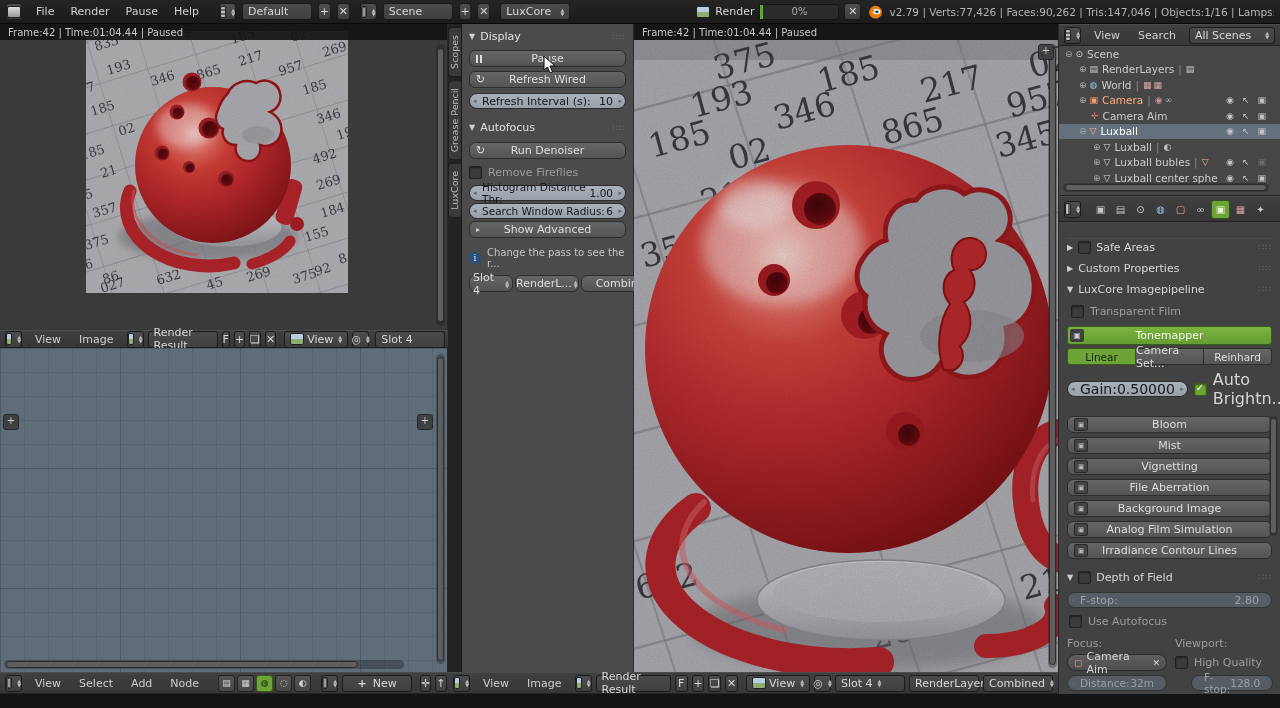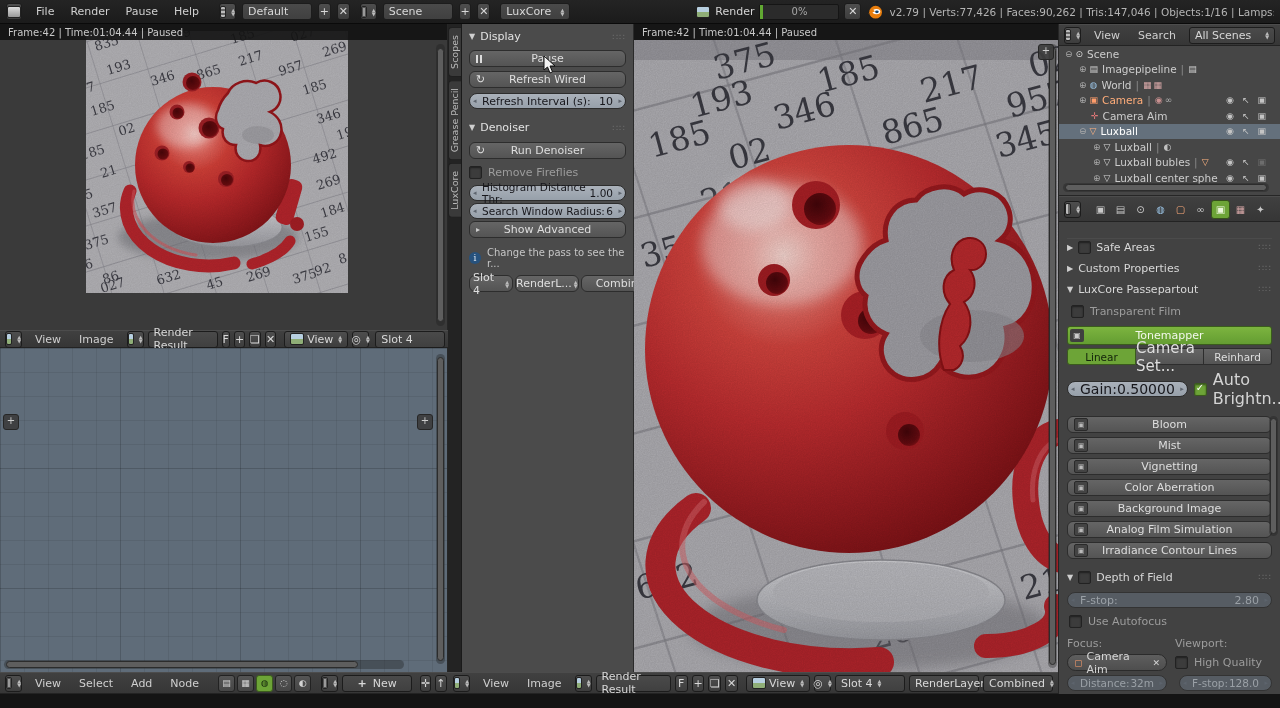--- a/index.html
+++ b/index.html
@@ -403,21 +403,21 @@
   <div class="dbtn" style="margin:4px 0 0">
       <span class="licon">↻</span>
       <span>Refresh Wired</span>
     </div>
   <div class="slider" style="margin:5px 0 0">
       <span>Refresh Interval (s):</span>
       <span>10</span>
     </div>
   <div class="phead" style="margin-top:10px">
       <span class="tri">▼</span>
-      <span>Denoiser</span>
+      <span>Autofocus</span>
       <span class="grip">∷∷</span>
     </div>
   <div class="dbtn" style="margin:6px 0 0">
       <span class="licon">↻</span>
       <span>Run Denoiser</span>
     </div>
   <div class="rowflex" style="margin:6px 0 0;height:14px">
       <span class="cb"></span>
       <span class="dim">Remove Fireflies</span>
     </div>
@@ -642,21 +642,21 @@
   </div>
   <div id="otree">
       <div class="orow" style="padding-left: 6px;">
         <span class="oglyph">⊖</span>
         <span class="oicon" style="color: rgb(216, 216, 216);">⊙</span>
         <span>Scene</span>
       </div>
       <div class="orow" style="padding-left: 20px;">
         <span class="oglyph">⊕</span>
         <span class="oicon" style="color: rgb(207, 207, 207);">▤</span>
-        <span>Imagepipeline</span>
+        <span>RenderLayers</span>
         <span class="osep">|</span>
         <span class="obadge" style="color: rgb(207, 207, 207);">▤</span>
       </div>
       <div class="orow" style="padding-left: 20px;">
         <span class="oglyph">⊕</span>
         <span class="oicon" style="color: rgb(156, 198, 232);">◍</span>
         <span>World</span>
         <span class="osep">|</span>
         <span class="obadge" style="color: rgb(216, 168, 168);">▦</span>
         <span class="obadge" style="color: rgb(216, 168, 168);">▦</span>
@@ -757,34 +757,34 @@
         <span>Safe Areas</span>
         <span class="grip">∷∷</span>
       </div>
     <div class="pnl-h" style="margin-top:5px">
         <span class="tri">▶</span>
         <span>Custom Properties</span>
         <span class="grip">∷∷</span>
       </div>
     <div class="pnl-h" style="margin-top:5px">
         <span class="tri">▼</span>
-        <span>LuxCore Passepartout</span>
+        <span>LuxCore Imagepipeline</span>
         <span class="grip">∷∷</span>
       </div>
     <div class="rowflex" style="margin:8px 0 0 4px">
         <span class="cb"></span>
         <span class="dim">Transparent Film</span>
       </div>
     <div class="greenbar" style="margin-top:8px">
         <span class="licon">▣</span>
         <span>Tonemapper</span>
       </div>
     <div class="seg" style="margin-top:3px" id="modeseg">
         <span class="dbtn on" style="font-size: 10.5px;">Linear</span>
-        <span class="dbtn" style="font-size: 15px;">Camera Set...</span>
+        <span class="dbtn" style="font-size: 11px;">Camera Set...</span>
         <span class="dbtn" style="font-size: 10.5px;">Reinhard</span>
       </div>
     <div style="display:flex;gap:6px;margin-top:5px;align-items:center">
       <span class="slider" style="flex:0 0 100px;font-size:14px">
           <span>Gain:</span>
           <span>0.50000</span>
         </span>
       <span class="rowflex">
           <span class="cb on"></span>
           <span style="font-size:16px">Auto Brightn...</span>
@@ -798,21 +798,21 @@
         <div class="dbtn effbtn">
           <span class="licon camic">▣</span>
           <span>Mist</span>
         </div>
         <div class="dbtn effbtn">
           <span class="licon camic">▣</span>
           <span>Vignetting</span>
         </div>
         <div class="dbtn effbtn">
           <span class="licon camic">▣</span>
-          <span>Color Aberration</span>
+          <span>File Aberration</span>
         </div>
         <div class="dbtn effbtn">
           <span class="licon camic">▣</span>
           <span>Background Image</span>
         </div>
         <div class="dbtn effbtn">
           <span class="licon camic">▣</span>
           <span>Analog Film Simulation</span>
         </div>
         <div class="dbtn effbtn">
@@ -842,21 +842,21 @@
       <span class="objfield" style="flex:0 0 100px">
           <span style="color:#ff9d6b;font-size:9px">▢</span>
           <span>Camera Aim</span>
           <span style="margin-left:auto;font-size:9px">✕</span>
         </span>
       <span class="rowflex">
           <span class="cb"></span>
           <span class="dim">High Quality</span>
         </span>
     </div>
-    <div style="display:flex;gap:12px;margin-top:4px">
+    <div style="display:flex;gap:24px;margin-top:4px">
       <span class="slider dim" style="flex:0 0 100px;font-size:10.5px">
           <span>Distance:</span>
           <span>32m</span>
         </span>
       <span class="slider dim" style="flex:1;font-size:10.5px">
           <span>F-stop:</span>
           <span>128.0</span>
         </span>
     </div>
   </div>

